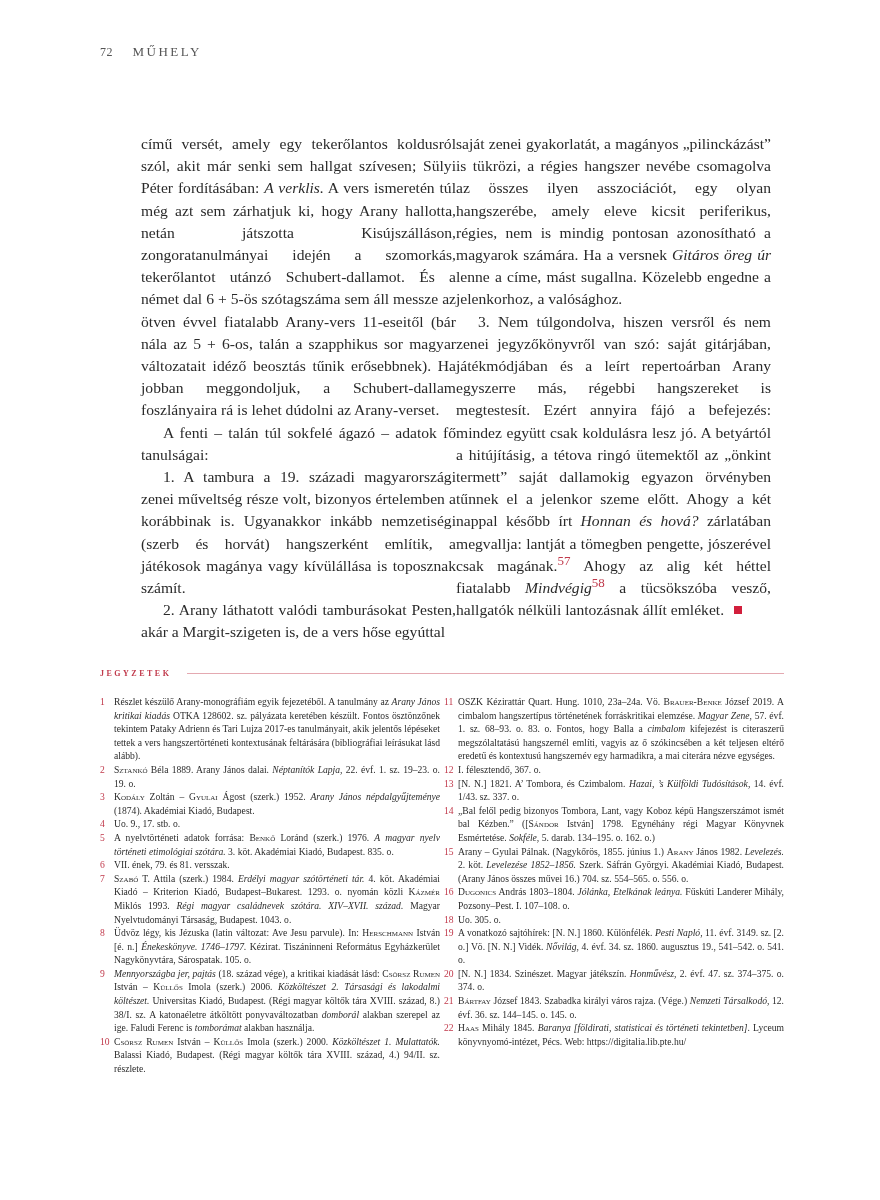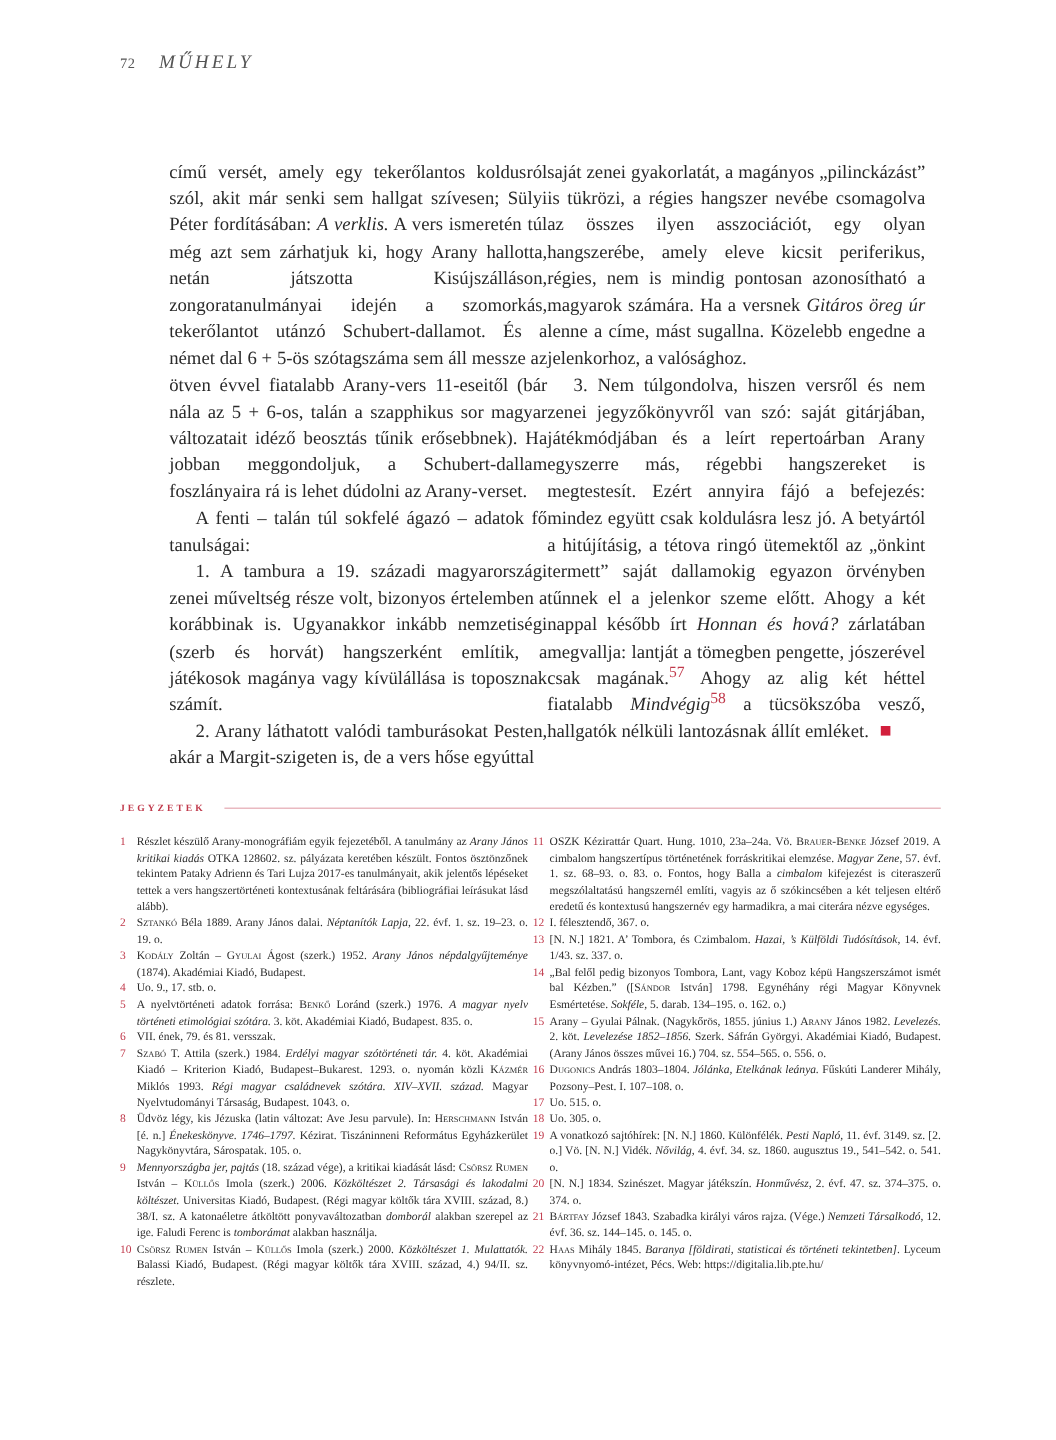--- a/index.html
+++ b/index.html
@@ -1,20 +1,20 @@
 <!DOCTYPE html>
 <html><head>
 <meta charset="utf-8">
 <style>
   html, body { margin: 0; padding: 0; background: #ffffff; }
   body { width: 880px; height: 1200px; position: relative; overflow: hidden;
          font-family: "Liberation Serif", "DejaVu Serif", serif; color: #2a2a2a; }
   .running-head { position: absolute; left: 100px; top: 44px; font-size: 12px; color: #555; letter-spacing: 0.5px; }
   .running-head .page-num { margin-right: 16px; }
-  .running-head .section { font-style: italic; letter-spacing: 2.5px; font-size: 16px; }
+  .running-head .section { letter-spacing: 2.5px; font-size: 13px; }
 
   .body-text { position: absolute; top: 133px; left: 128px; width: 656px;
                display: flex; justify-content: center; }
   .col { width: 315px; font-size: 15.6px; line-height: 22.2px; text-align: justify; hyphens: manual; }
   .col p { margin: 0; }
   .col p.indent { text-indent: 22px; }
   .sup { font-size: 13px; color: #c0394b; vertical-align: 6px; line-height: 0; }
   .end-mark { display: inline-block; width: 8px; height: 8px; background: #d21f3c; margin-left: 10px; vertical-align: 1px; }
 
   .notes-header { position: absolute; top: 669px; left: 100px; width: 684px; display: flex; align-items: center; }
@@ -117,24 +117,20 @@
       </div>
       <div class="note">
         <span class="num">15</span>
         <span class="txt"><span>Arany – Gyulai Pálnak. (Nagykőrös, 1855. június 1.) </span><span class="sc">Arany</span><span> János 1982. </span><i>Levelezés.</i><span> 2. köt. </span><i>Levelezése 1852–1856.</i><span> Szerk. Sáfrán Györgyi. Akadémiai Kiadó, Budapest. (Arany János összes művei 16.) 704. sz. 554–565. o. 556. o.</span></span>
       </div>
       <div class="note">
         <span class="num">16</span>
         <span class="txt"><span class="sc">Dugonics</span><span> András 1803–1804. </span><i>Jólánka, Etelkának leánya.</i><span> Fűskúti Landerer Mihály, Pozsony–Pest. I. 107–108. o.</span></span>
       </div>
       <div class="note">
-        <span class="num">17</span>
-        <span class="txt"><span>Uo. 515. o.</span></span>
-      </div>
-      <div class="note">
         <span class="num">18</span>
         <span class="txt"><span>Uo. 305. o.</span></span>
       </div>
       <div class="note">
         <span class="num">19</span>
         <span class="txt"><span>A vonatkozó sajtóhírek: [N. N.] 1860. Különfélék. </span><i>Pesti Napló</i><span>, 11. évf. 3149. sz. [2. o.] Vö. [N. N.] Vidék. </span><i>Nővilág</i><span>, 4. évf. 34. sz. 1860. augusztus 19., 541–542. o. 541. o.</span></span>
       </div>
       <div class="note">
         <span class="num">20</span>
         <span class="txt"><span>[N. N.] 1834. Szinészet. Magyar játékszín. </span><i>Honművész</i><span>, 2. évf. 47. sz. 374–375. o. 374. o.</span></span>

